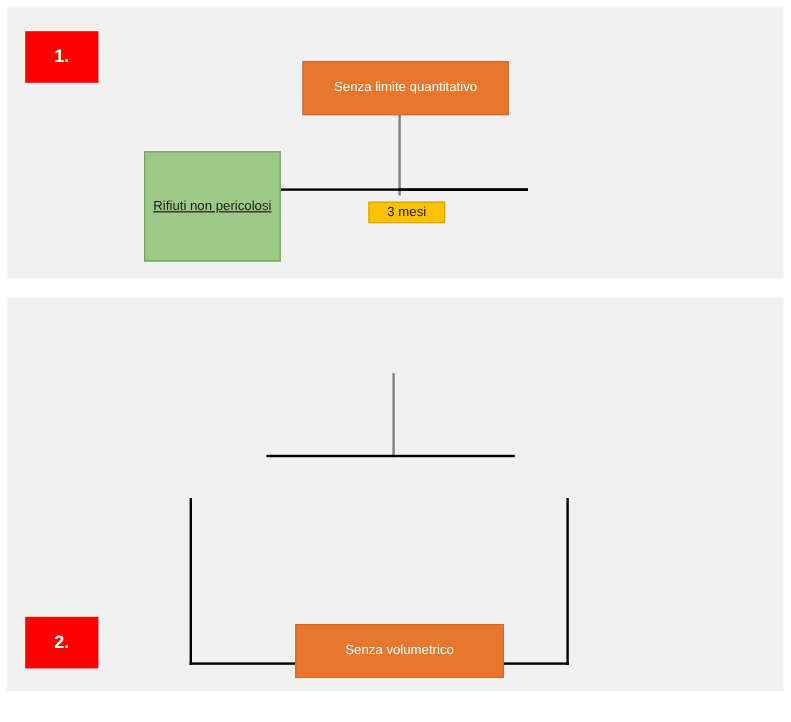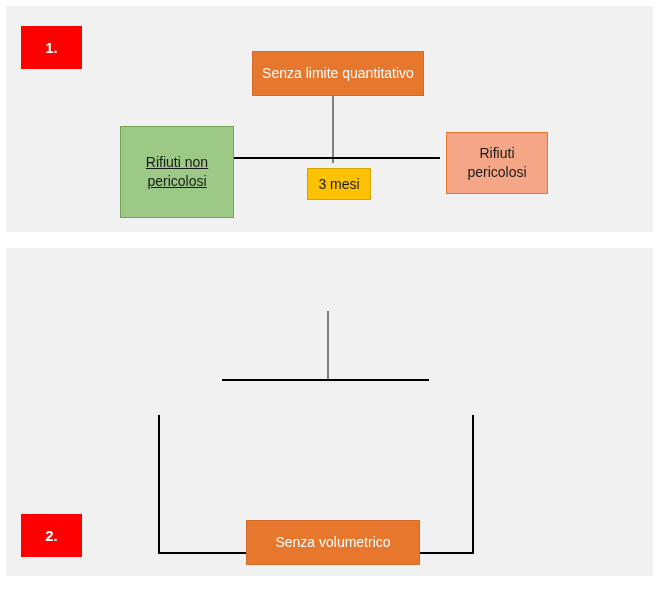--- a/index.html
+++ b/index.html
@@ -56,21 +56,21 @@
 
   
   .node {
     position: absolute;
     box-sizing: border-box;
     border: 1px solid #000;
     display: flex;
     align-items: center;
     justify-content: center;
     text-align: center;
-    font-size: 14px;
+    font-size: 11px;
     line-height: 1.35;
     color: #1a1a1a;
     padding: 2px 4px;
   }
   .node.orange {
     background: #e8772e;
     border-color: #d06a28;
     color: #ffffff;
   }
   .node.green {
@@ -86,21 +86,21 @@
   .node.yellow {
     background: #fcc200;
     border-color: #d8a400;
     color: #1a1a1a;
   }
 
   
   #n1-top    { left: 246px; top: 45px;  width: 172px; height: 45px; }
   #n1-left   { left: 114px; top: 120px; width: 114px; height: 92px; text-decoration: underline; }
   #n1-right  { left: 440px; top: 126px; width: 102px; height: 62px; }
-  #n1-mid    { left: 301px; top: 162px; width: 64px;  height: 32px; text-align: center; }
+  #n1-mid    { left: 301px; top: 162px; width: 64px;  height: 18px; text-align: center; }
 
   
   #n2-top    { left: 240px; top: 272px; width: 174px; height: 45px; }
 
   
   #caption {
     position: absolute;
     left: 0;
     top: 583px;
     width: 659px;
@@ -119,21 +119,20 @@
     <div class="badge" id="badge-1">1.</div>
 
     <div class="line v gray" style="left:326px; top:84px; height:73px;"></div>
     <div class="line h" style="left:222px; top:151px; width:212px;"></div>
     <div class="line h" style="left:326px; top:151px; width:108px;"></div>
 
     <div class="node orange" id="n1-top">Senza limite quantitativo</div>
 
     <div class="node green" id="n1-left">Rifiuti non pericolosi</div>
 
-    <div class="node salmon" id="n1-right">Rifiuti pericolosi</div>
 
     <div class="node yellow" id="n1-mid">3 mesi</div>
   </div>
 
   <div class="panel" id="panel-2">
 
     <div class="badge" id="badge-2">2.</div>
 
     <div class="line v gray" style="left:321px; top:63px; height:70px;"></div>
     <div class="line h" style="left:216px; top:131px; width:207px;"></div>

